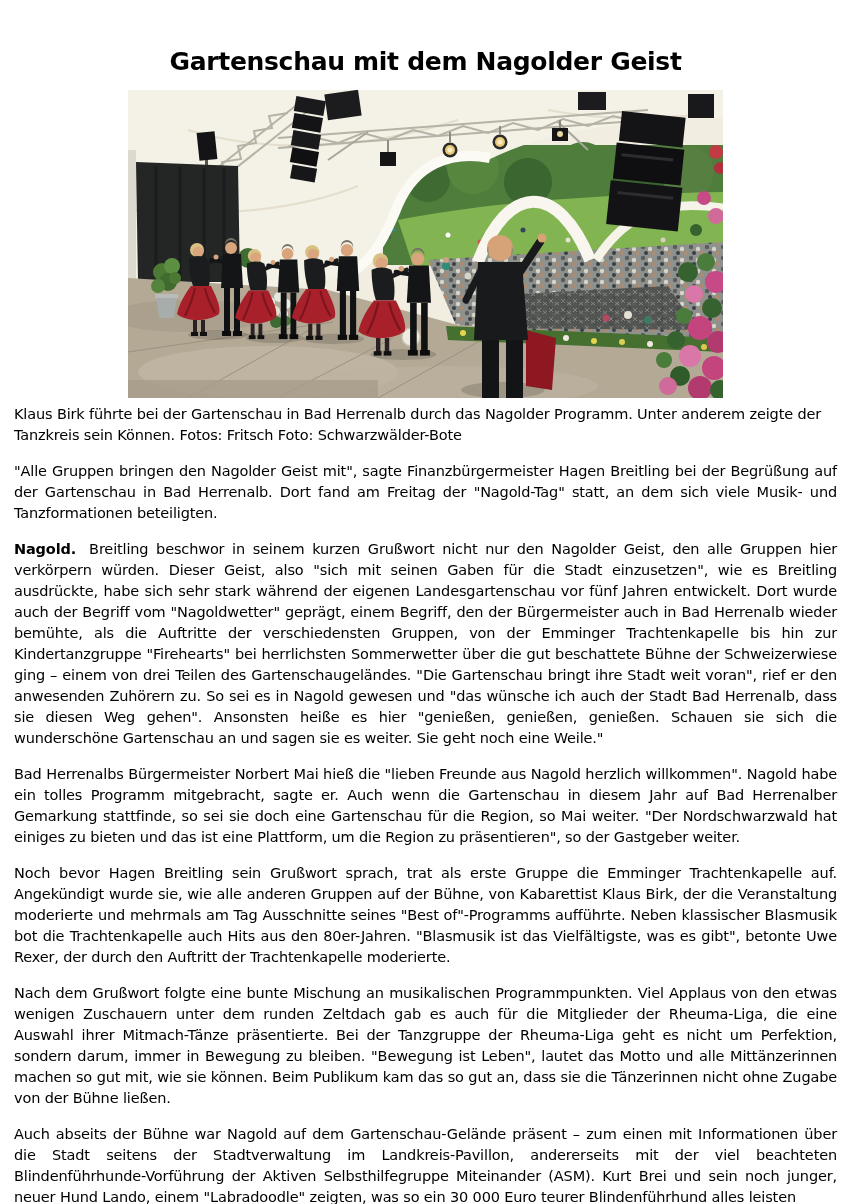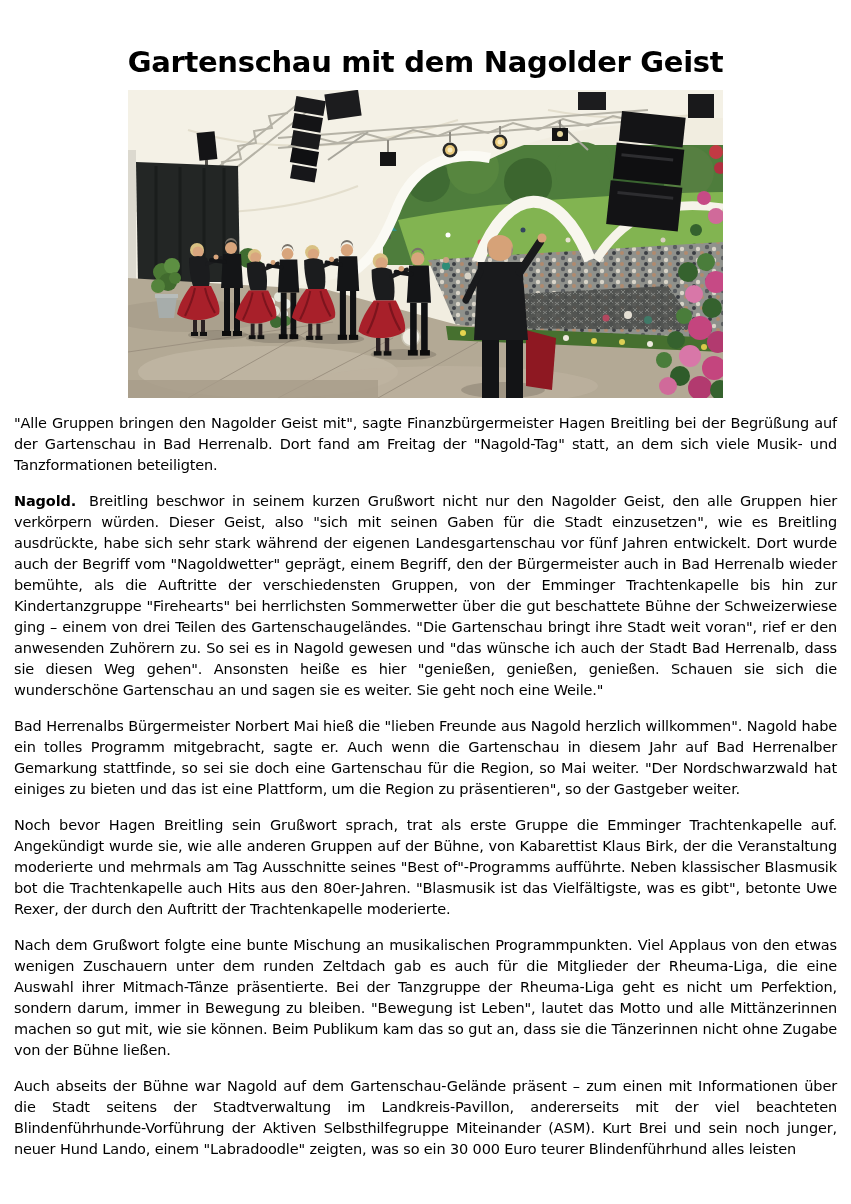--- a/index.html
+++ b/index.html
@@ -3,21 +3,21 @@
 <meta charset="utf-8">
 <style>
   html,body{margin:0;padding:0;}
   body{
     width:851px;height:1204px;overflow:hidden;background:#ffffff;
     font-family:"DejaVu Sans","Liberation Sans",sans-serif;color:#000;
   }
   .content{padding:0 14px;}
   h1.title{
     margin:0;padding-top:46px;text-align:center;
-    font-size:29px;line-height:32px;font-weight:bold;letter-spacing:-0.3px;
+    font-size:25px;line-height:32px;font-weight:bold;letter-spacing:-0.3px;
   }
   figure{margin:12px auto 0;width:595px;}
   .photo-frame{width:595px;height:308px;overflow:hidden;}
   .photo-frame svg{display:block;}
   p.caption{
     margin:6px 0 0;font-size:14.5px;line-height:21px;letter-spacing:-0.15px;
     text-align:left;
   }
   p.body{
     margin:15px 0 0;font-size:14.5px;line-height:21px;letter-spacing:-0.15px;
@@ -260,20 +260,21 @@
             <circle cx="552" cy="286" r="10" fill="#2f5c2a"></circle>
           <circle cx="572" cy="298" r="12" fill="#b23a6f"></circle>
             <circle cx="592" cy="300" r="10" fill="#35622e"></circle>
           <circle cx="536" cy="270" r="8" fill="#4a7d3b"></circle>
             <circle cx="540" cy="296" r="9" fill="#d06a9a"></circle>
         </g>
       </svg>
     </div>
   </figure>
 
+  <p class="caption">Klaus Birk führte bei der Gartenschau in Bad Herrenalb durch das Nagolder Programm. Unter anderem zeigte der Tanzkreis sein Können. Fotos: Fritsch Foto: Schwarzwälder-Bote</p>
 
   <p class="body"><strong></strong><span>"Alle Gruppen bringen den Nagolder Geist mit", sagte Finanzbürgermeister Hagen Breitling bei der Begrüßung auf der Gartenschau in Bad Herrenalb. Dort fand am Freitag der "Nagold-Tag" statt, an dem sich viele Musik- und Tanzformationen beteiligten.</span></p>
 
   <p class="body"><strong>Nagold.</strong><span>Breitling beschwor in seinem kurzen Grußwort nicht nur den Nagolder Geist, den alle Gruppen hier verkörpern würden. Dieser Geist, also "sich mit seinen Gaben für die Stadt einzusetzen", wie es Breitling ausdrückte, habe sich sehr stark während der eigenen Landesgartenschau vor fünf Jahren entwickelt. Dort wurde auch der Begriff vom "Nagoldwetter" geprägt, einem Begriff, den der Bürgermeister auch in Bad Herrenalb wieder bemühte, als die Auftritte der verschiedensten Gruppen, von der Emminger Trachtenkapelle bis hin zur Kindertanzgruppe "Firehearts" bei herrlichsten Sommerwetter über die gut beschattete Bühne der Schweizerwiese ging – einem von drei Teilen des Gartenschaugeländes. "Die Gartenschau bringt ihre Stadt weit voran", rief er den anwesenden Zuhörern zu. So sei es in Nagold gewesen und "das wünsche ich auch der Stadt Bad Herrenalb, dass sie diesen Weg gehen". Ansonsten heiße es hier "genießen, genießen, genießen. Schauen sie sich die wunderschöne Gartenschau an und sagen sie es weiter. Sie geht noch eine Weile."</span></p>
 
   <p class="body"><strong></strong><span>Bad Herrenalbs Bürgermeister Norbert Mai hieß die "lieben Freunde aus Nagold herzlich willkommen". Nagold habe ein tolles Programm mitgebracht, sagte er. Auch wenn die Gartenschau in diesem Jahr auf Bad Herrenalber Gemarkung stattfinde, so sei sie doch eine Gartenschau für die Region, so Mai weiter. "Der Nordschwarzwald hat einiges zu bieten und das ist eine Plattform, um die Region zu präsentieren", so der Gastgeber weiter.</span></p>
 
   <p class="body"><strong></strong><span>Noch bevor Hagen Breitling sein Grußwort sprach, trat als erste Gruppe die Emminger Trachtenkapelle auf. Angekündigt wurde sie, wie alle anderen Gruppen auf der Bühne, von Kabarettist Klaus Birk, der die Veranstaltung moderierte und mehrmals am Tag Ausschnitte seines "Best of"-Programms aufführte. Neben klassischer Blasmusik bot die Trachtenkapelle auch Hits aus den 80er-Jahren. "Blasmusik ist das Vielfältigste, was es gibt", betonte Uwe Rexer, der durch den Auftritt der Trachtenkapelle moderierte.</span></p>
 
   <p class="body"><strong></strong><span>Nach dem Grußwort folgte eine bunte Mischung an musikalischen Programmpunkten. Viel Applaus von den etwas wenigen Zuschauern unter dem runden Zeltdach gab es auch für die Mitglieder der Rheuma-Liga, die eine Auswahl ihrer Mitmach-Tänze präsentierte. Bei der Tanzgruppe der Rheuma-Liga geht es nicht um Perfektion, sondern darum, immer in Bewegung zu bleiben. "Bewegung ist Leben", lautet das Motto und alle Mittänzerinnen machen so gut mit, wie sie können. Beim Publikum kam das so gut an, dass sie die Tänzerinnen nicht ohne Zugabe von der Bühne ließen.</span></p>

